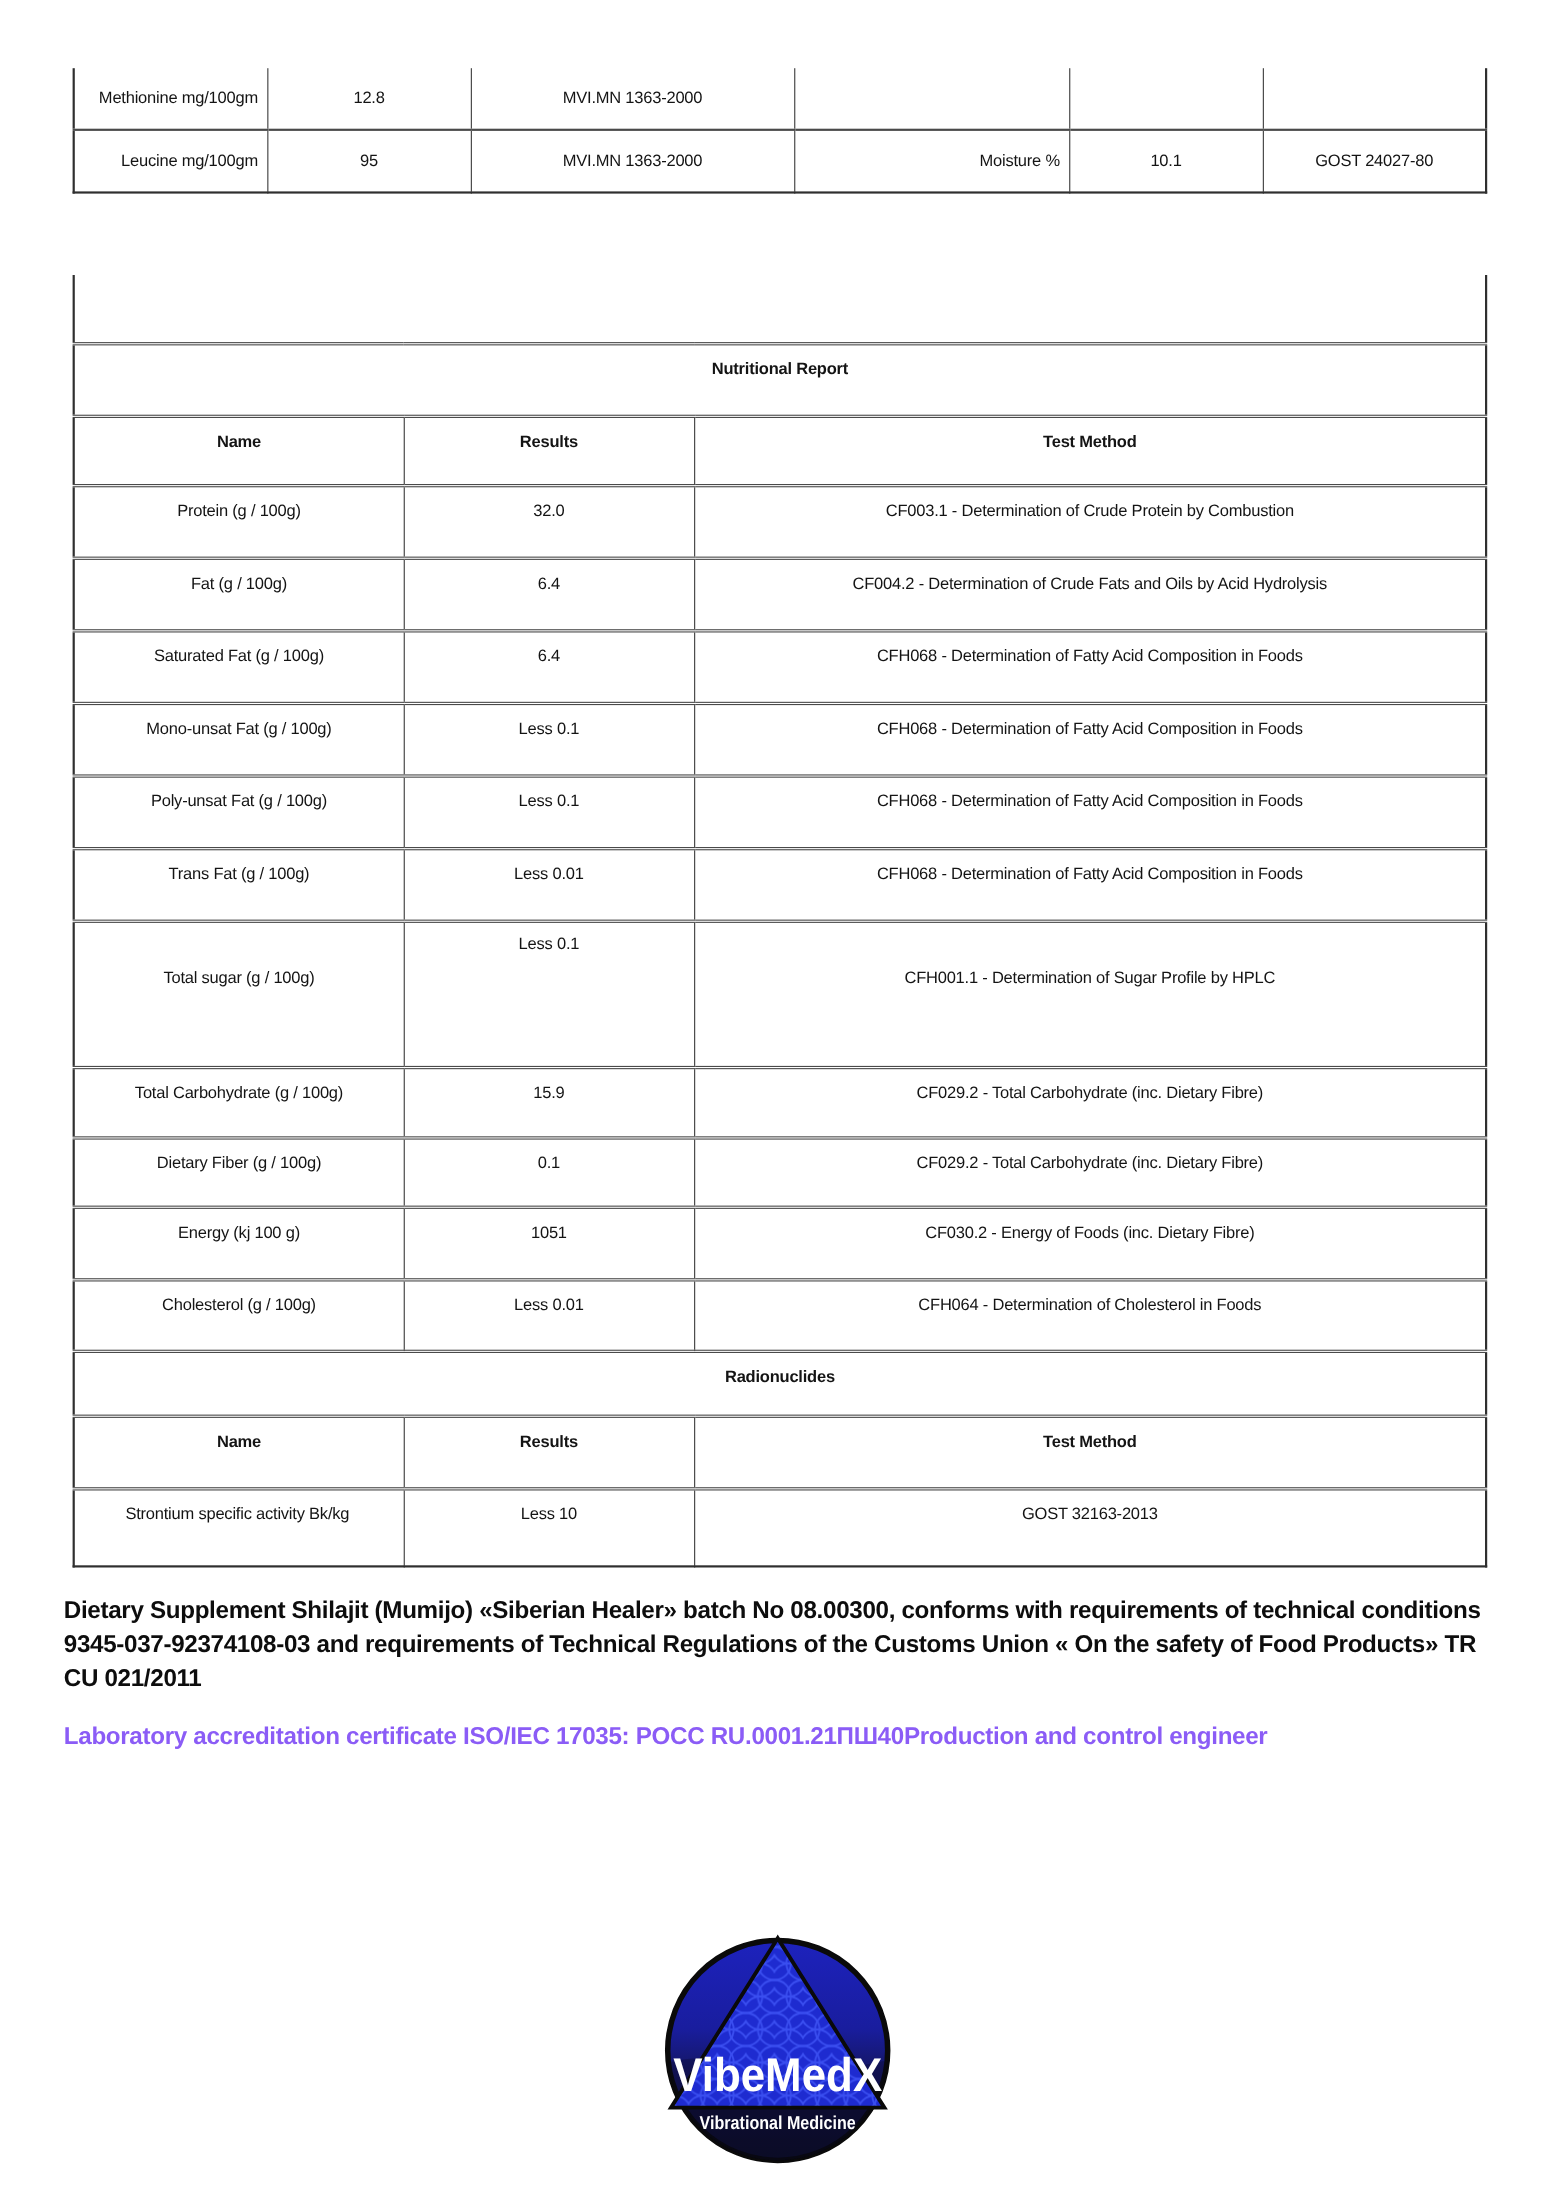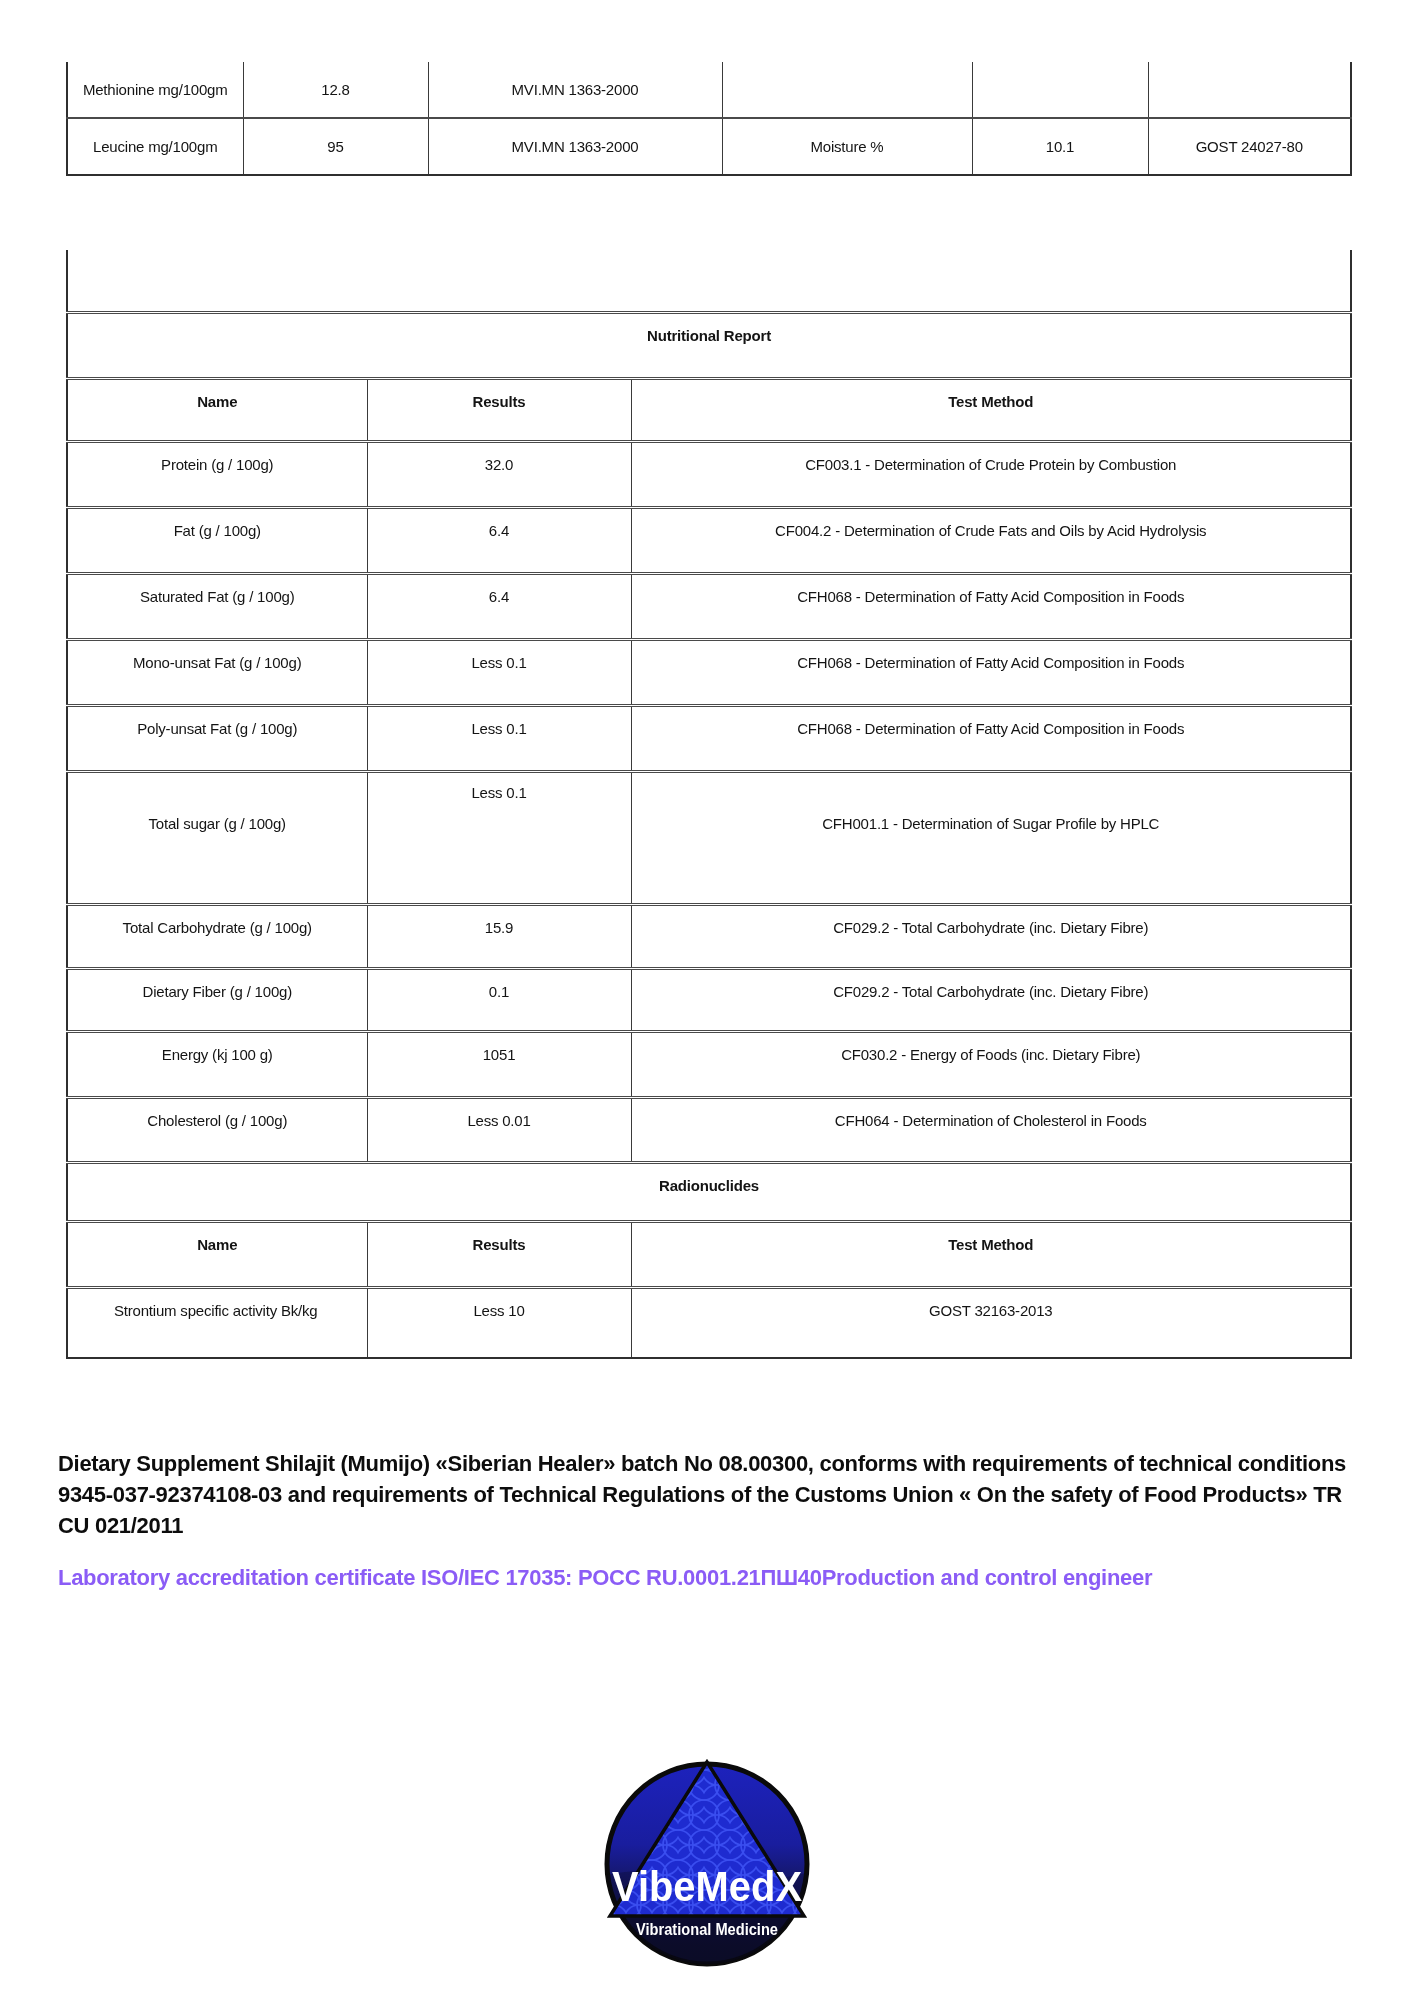--- a/index.html
+++ b/index.html
@@ -17,21 +17,21 @@
     position:absolute; left:66px; top:62px; width:1284px;
     border:2px solid #2f2f2f; border-top:none;
   }
   .tblA td {
     border:1px solid #3a3a3a;
     font-size:15px; letter-spacing:-0.2px;
     padding:0 8px; text-align:center; vertical-align:middle;
   }
   .tblA tr + tr td { border-top:2px solid #4a4a4a; }
   .tblA tr:first-child td { border-top:none; }
-  .tblA td.nm { text-align:center; }
+  .tblA td.nm { text-align:right; }
   .tblA tr.toprow3 td { vertical-align:top; padding-top:13px; }
 
   
   .tblB {
     position:absolute; left:66px; top:250px; width:1284px;
     border:2px solid #2f2f2f; border-top:none;
   }
   .tblB td {
     border:1px solid #3a3a3a;
     font-size:15px; letter-spacing:-0.2px;
@@ -132,20 +132,25 @@
       <td>CFH068 - Determination of Fatty Acid Composition in Foods</td>
     </tr>
     <tr style="height:66px">
       <td>Mono-unsat Fat (g / 100g)</td>
       <td>Less 0.1</td>
       <td>CFH068 - Determination of Fatty Acid Composition in Foods</td>
     </tr>
     <tr style="height:66px">
       <td>Poly-unsat Fat (g / 100g)</td>
       <td>Less 0.1</td>
+      <td>CFH068 - Determination of Fatty Acid Composition in Foods</td>
+    </tr>
+    <tr style="height:66px">
+      <td>Trans Fat (g / 100g)</td>
+      <td>Less 0.01</td>
       <td>CFH068 - Determination of Fatty Acid Composition in Foods</td>
     </tr>
     <tr style="height:133px" class="sugar">
       <td class="pad-deep">Total sugar (g / 100g)</td>
       <td class="pad-top">Less 0.1</td>
       <td class="pad-deep">CFH001.1 - Determination of Sugar Profile by HPLC</td>
     </tr>
     <tr style="height:64px">
       <td>Total Carbohydrate (g / 100g)</td>
       <td>15.9</td>

